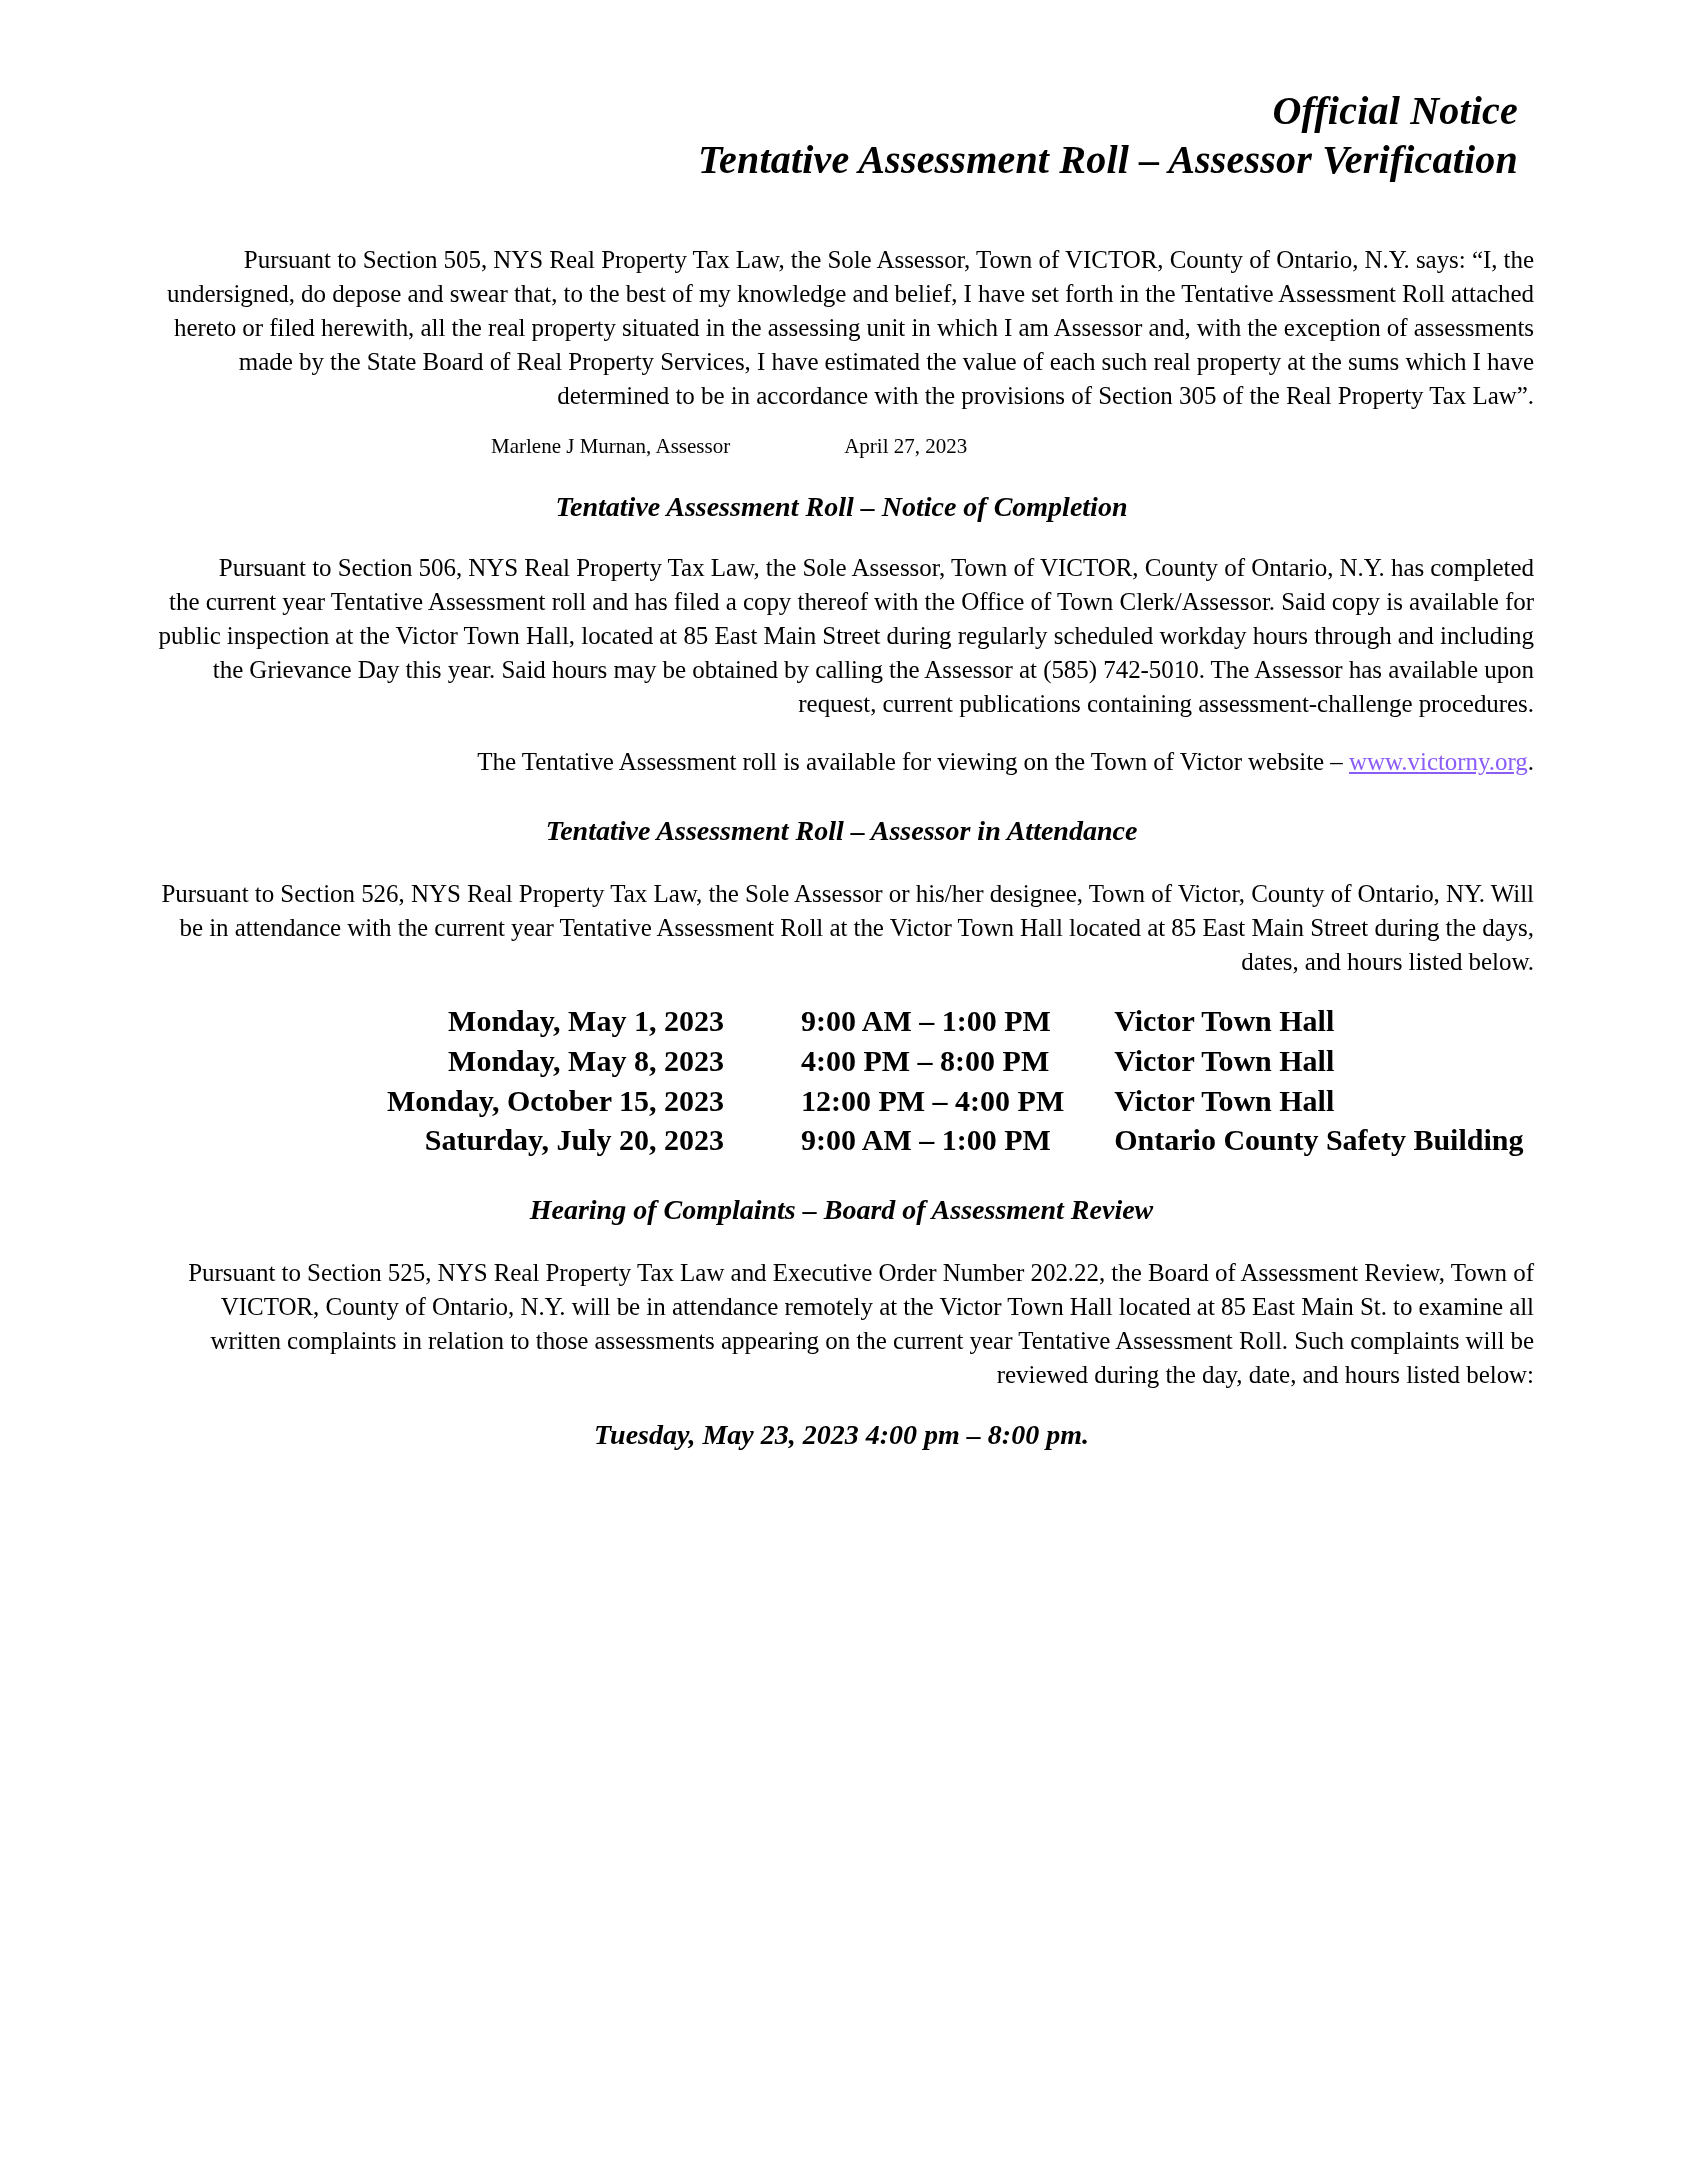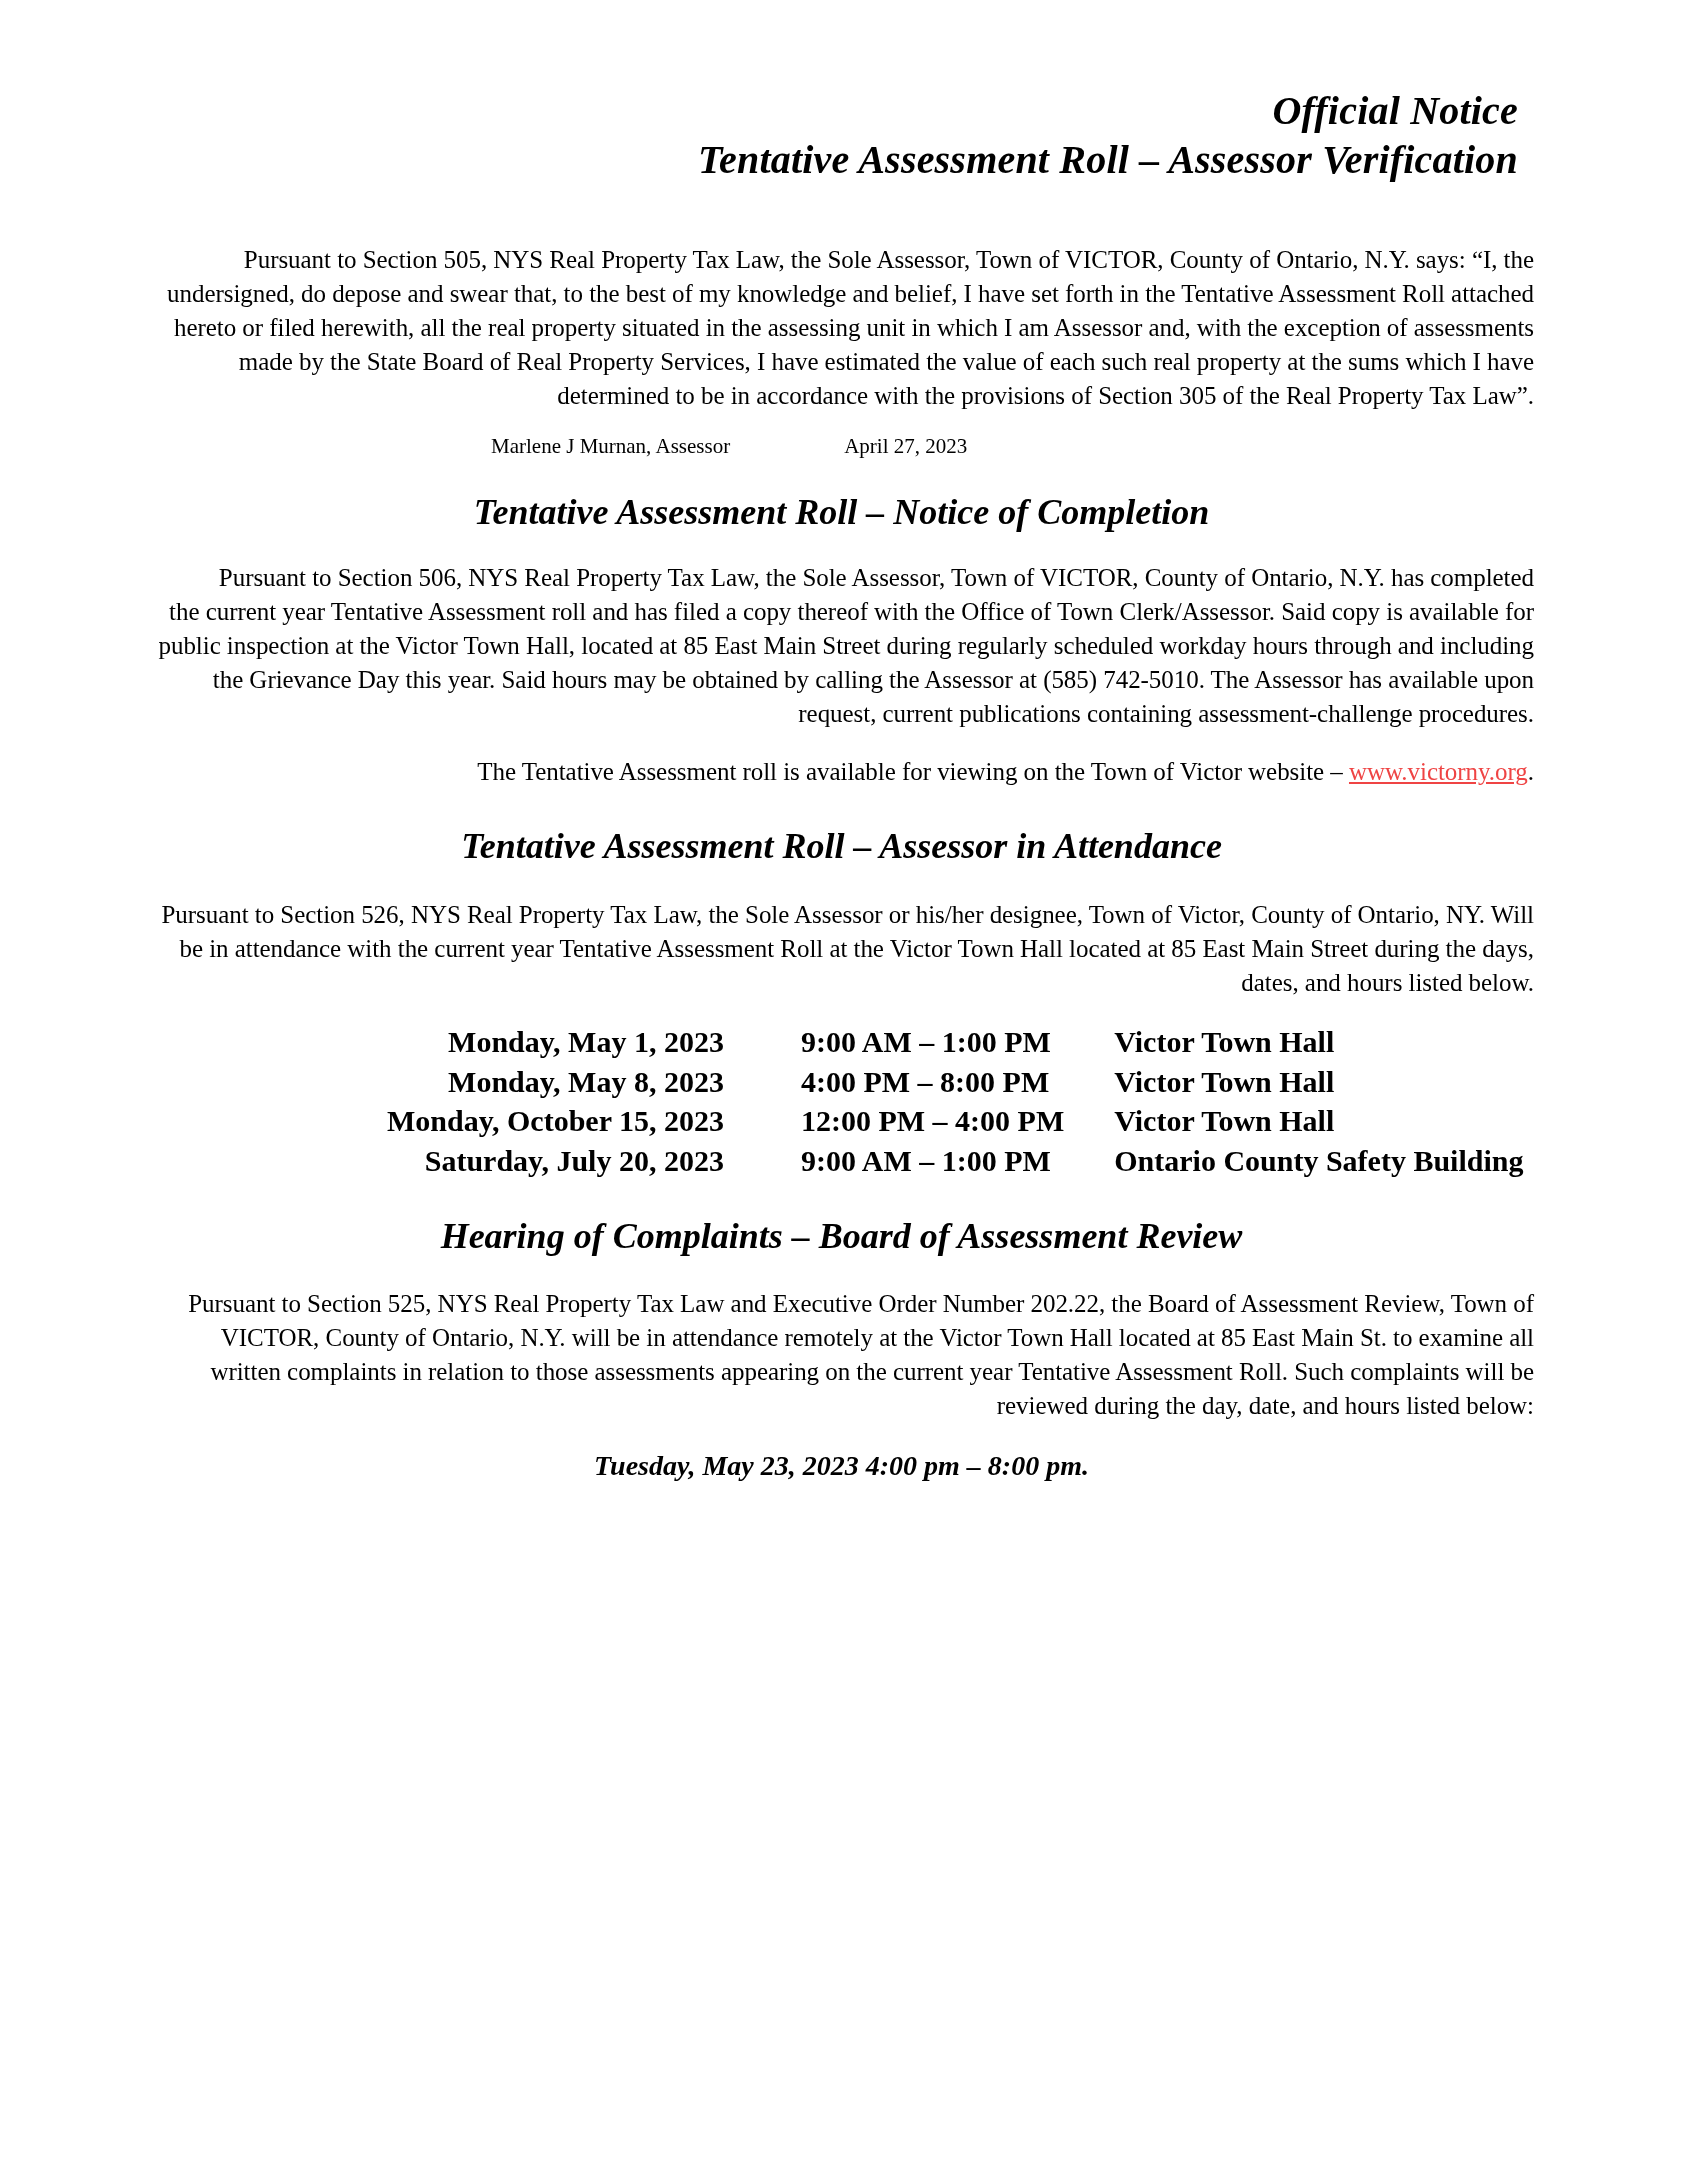--- a/index.html
+++ b/index.html
@@ -38,21 +38,21 @@
   }
   .doc-title .line2 {
     display: block;
     font-size: 40px;
     margin-top: 2px;
   }
   .section-heading {
     text-align: center;
     font-weight: bold;
     font-style: italic;
-    font-size: 36px;
+    font-size: 28px;
     margin: 0;
     line-height: 1.3;
   }
   p.body-text {
     font-size: 25px;
     line-height: 1.36;
     margin: 0;
     text-align: right;
     letter-spacing: -0.05px;
   }
@@ -65,21 +65,21 @@
     font-size: 21px;
     line-height: 1.3;
   }
   .signature-name {
     margin-left: 342px;
   }
   .signature-date {
     margin-left: 114px;
   }
   .link {
-    color: #ef4444;
+    color: #8b5cf6;
     text-decoration: underline;
   }
   table.schedule {
     border-collapse: collapse;
     margin-left: 238px;
     font-weight: bold;
     font-size: 30px;
     line-height: 1.32;
   }
   table.schedule td {

